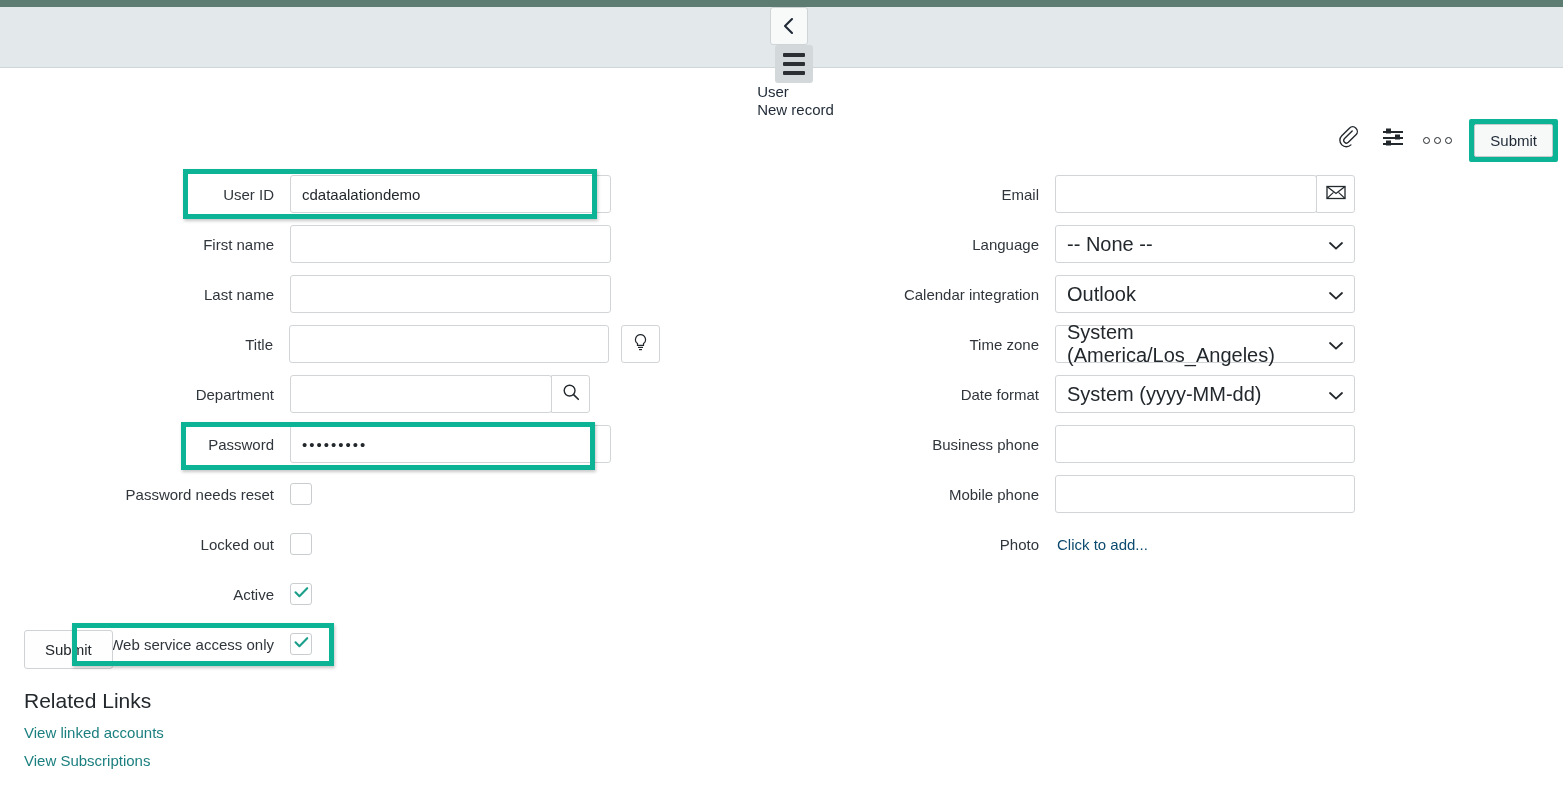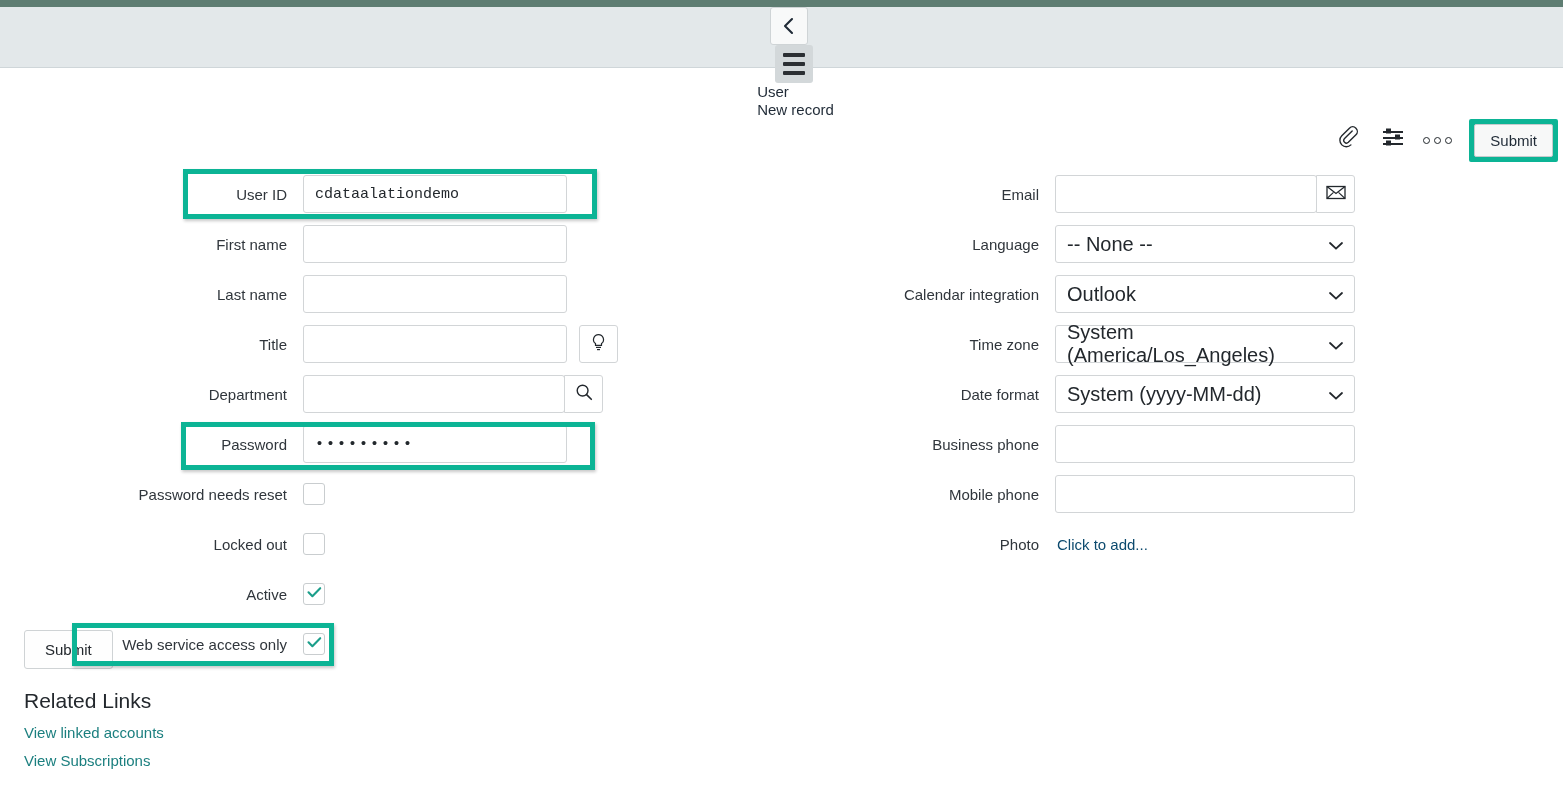--- a/index.html
+++ b/index.html
@@ -106,21 +106,21 @@
     cursor: pointer;
     white-space: nowrap;
     font-family: "Liberation Sans", sans-serif;
   }
 
   
   .form-area {
     position: relative;
     padding-top: 0;
   }
-  .col-left  { position: absolute; left: 0;   top: 0; width: 660px; margin-left: 13px; }
+  .col-left  { position: absolute; left: 0;   top: 0; width: 660px; }
   .col-right { position: absolute; left: 790px; top: 0; width: 640px; }
 
   .row {
     display: flex;
     align-items: center;
     height: 50px;
     position: relative;
   }
   .lbl {
     font-size: 15px;
@@ -137,21 +137,21 @@
     border: 1px solid #d2d5d7;
     border-radius: 3px;
     background: #fff;
     font-size: 15px;
     color: #23282d;
     padding: 0 11px;
     display: flex;
     align-items: center;
     font-family: "Liberation Sans", sans-serif;
   }
-  .fld-w300 { width: 264px; font-family: Liberation Mono, monospace; }
+  .fld-w300 { width: 321px; }
   .fld-w262 { width: 262px; }
   .fld-w300r { width: 300px; }
 
   .addon-btn {
     width: 39px; height: 38px;
     border: 1px solid #d2d5d7;
     border-radius: 3px;
     background: #fff;
     margin-left: 0;
     display: flex; align-items: center; justify-content: center;

